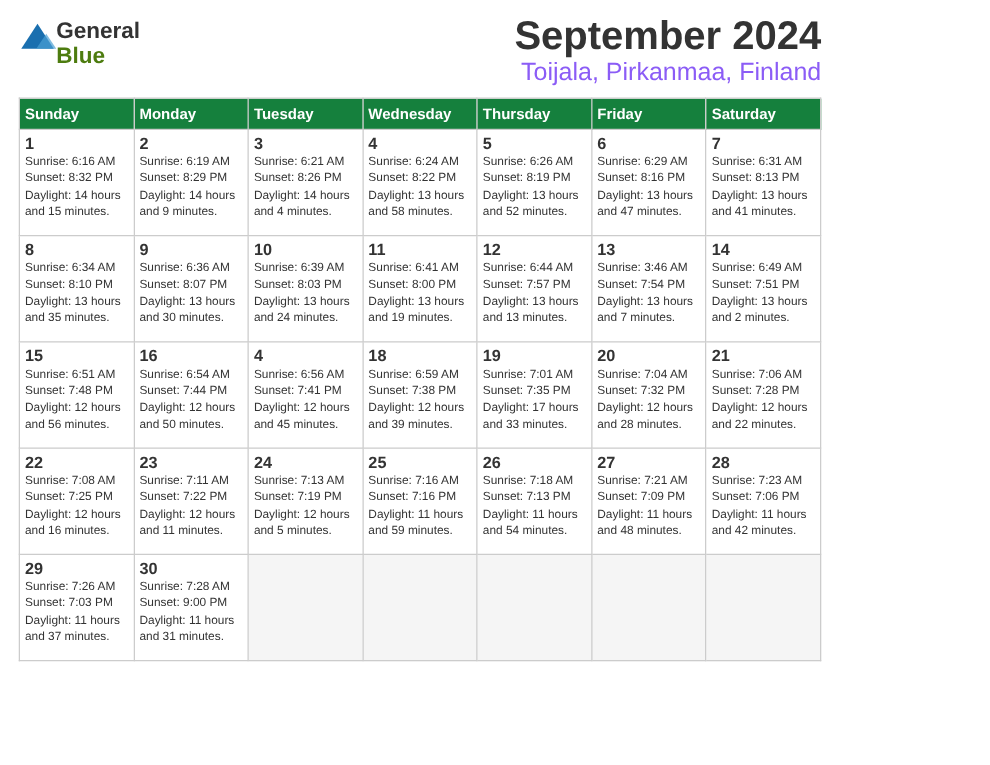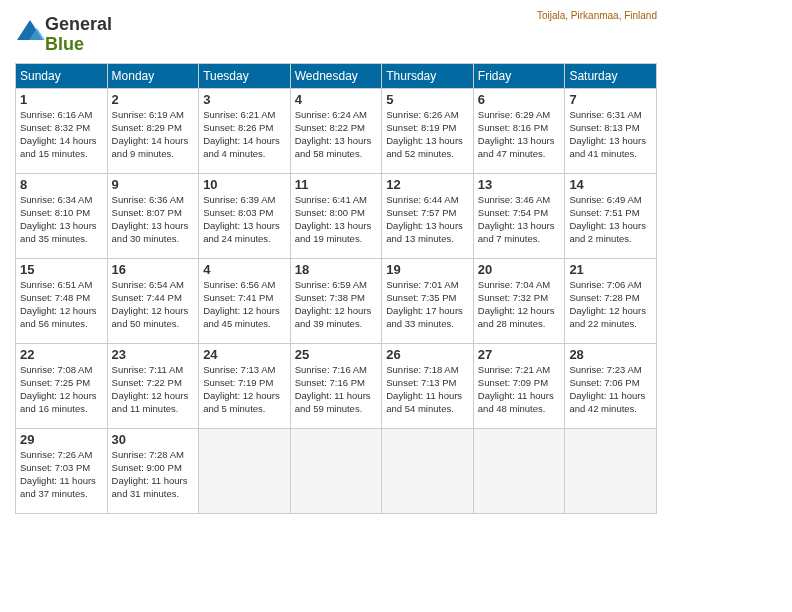--- a/index.html
+++ b/index.html
@@ -42,34 +42,34 @@
     }
     .title-section {
       text-align: right;
     }
     .month-title {
       font-size: 32px;
       font-weight: bold;
       color: #333;
     }
     .location {
-      font-size: 10px;
-      color: #a16207;
+      font-size: 20px;
+      color: #8b5cf6;
     }
     table {
       width: 100%;
       border-collapse: collapse;
       table-layout: fixed;
     }
     th {
-      background-color: #0369a1;
+      background-color: #15803d;
       color: white;
       padding: 5px 4px;
       font-size: 12px;
-      font-weight: normal;
+      font-weight: bold;
       text-align: left;
       border: 1px solid #ccc;
     }
     td {
       border: 1px solid #ccc;
       padding: 3px 4px;
       vertical-align: top;
       font-size: 9.5px;
       color: #333;
       background: #fff;
@@ -99,20 +99,21 @@
           <polygon points="15,2 28,22 2,22" fill="#1a6faf"></polygon>
           <polygon points="22,10 30,22 14,22" fill="#4a9fd4" opacity="0.7"></polygon>
         </svg>
       </div>
       <div class="logo-text">
         <span class="logo-general">General</span>
         <span class="logo-blue">Blue</span>
       </div>
     </div>
     <div class="title-section">
+      <div class="month-title">September 2024</div>
       <div class="location">Toijala, Pirkanmaa, Finland</div>
     </div>
   </div>
 
   <table>
     <thead>
       <tr>
         <th>Sunday</th>
         <th>Monday</th>
         <th>Tuesday</th>

